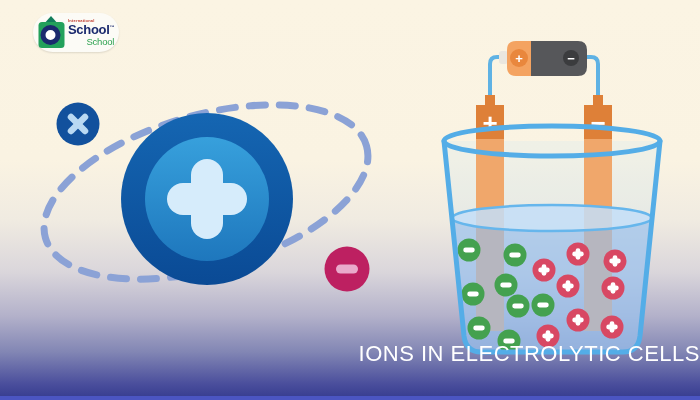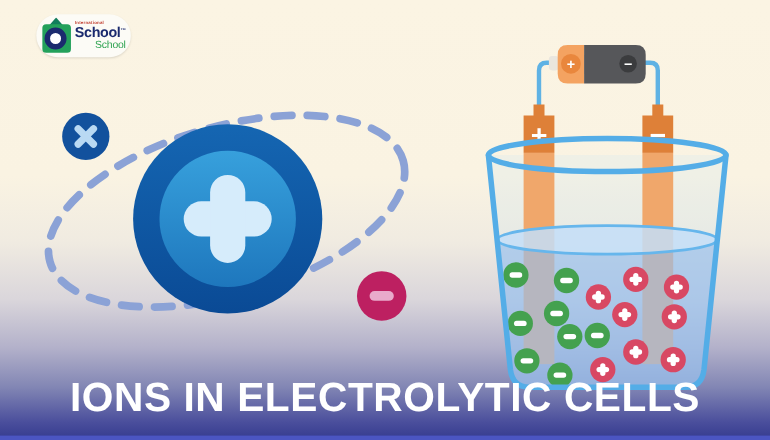--- a/index.html
+++ b/index.html
@@ -22,23 +22,23 @@
   }
   .logo-icon{margin-left:5px;flex:0 0 auto;}
   .logo-text{margin-left:3px;line-height:1;}
   .logo-tagline{font-size:4px;color:#C0392B;font-weight:bold;letter-spacing:.2px;}
   .logo-name{font-size:13px;font-weight:bold;color:#1B2A6E;letter-spacing:-.3px;}
   .logo-name sup{font-size:5px;}
   .logo-school{font-size:9.5px;font-weight:normal;color:#2FA352;margin-top:1px;letter-spacing:-.2px;text-align:right;}
   .scene{position:absolute;left:0;top:0;z-index:1;}
   .title{
     position:absolute;left:0;right:0;top:341px;
-    text-align:center;
+    text-align:right;
     color:#FFFFFF;
-    font-size:37px;font-weight:bold;letter-spacing:.5px;
+    font-size:22px;font-weight:normal;letter-spacing:.5px;
     z-index:2;
   }
   .bottom-bar{
     position:absolute;left:0;right:0;bottom:0;height:4px;
     background:#4B55C2;z-index:4;
   }
 </style>
 </head>
 <body>
 

